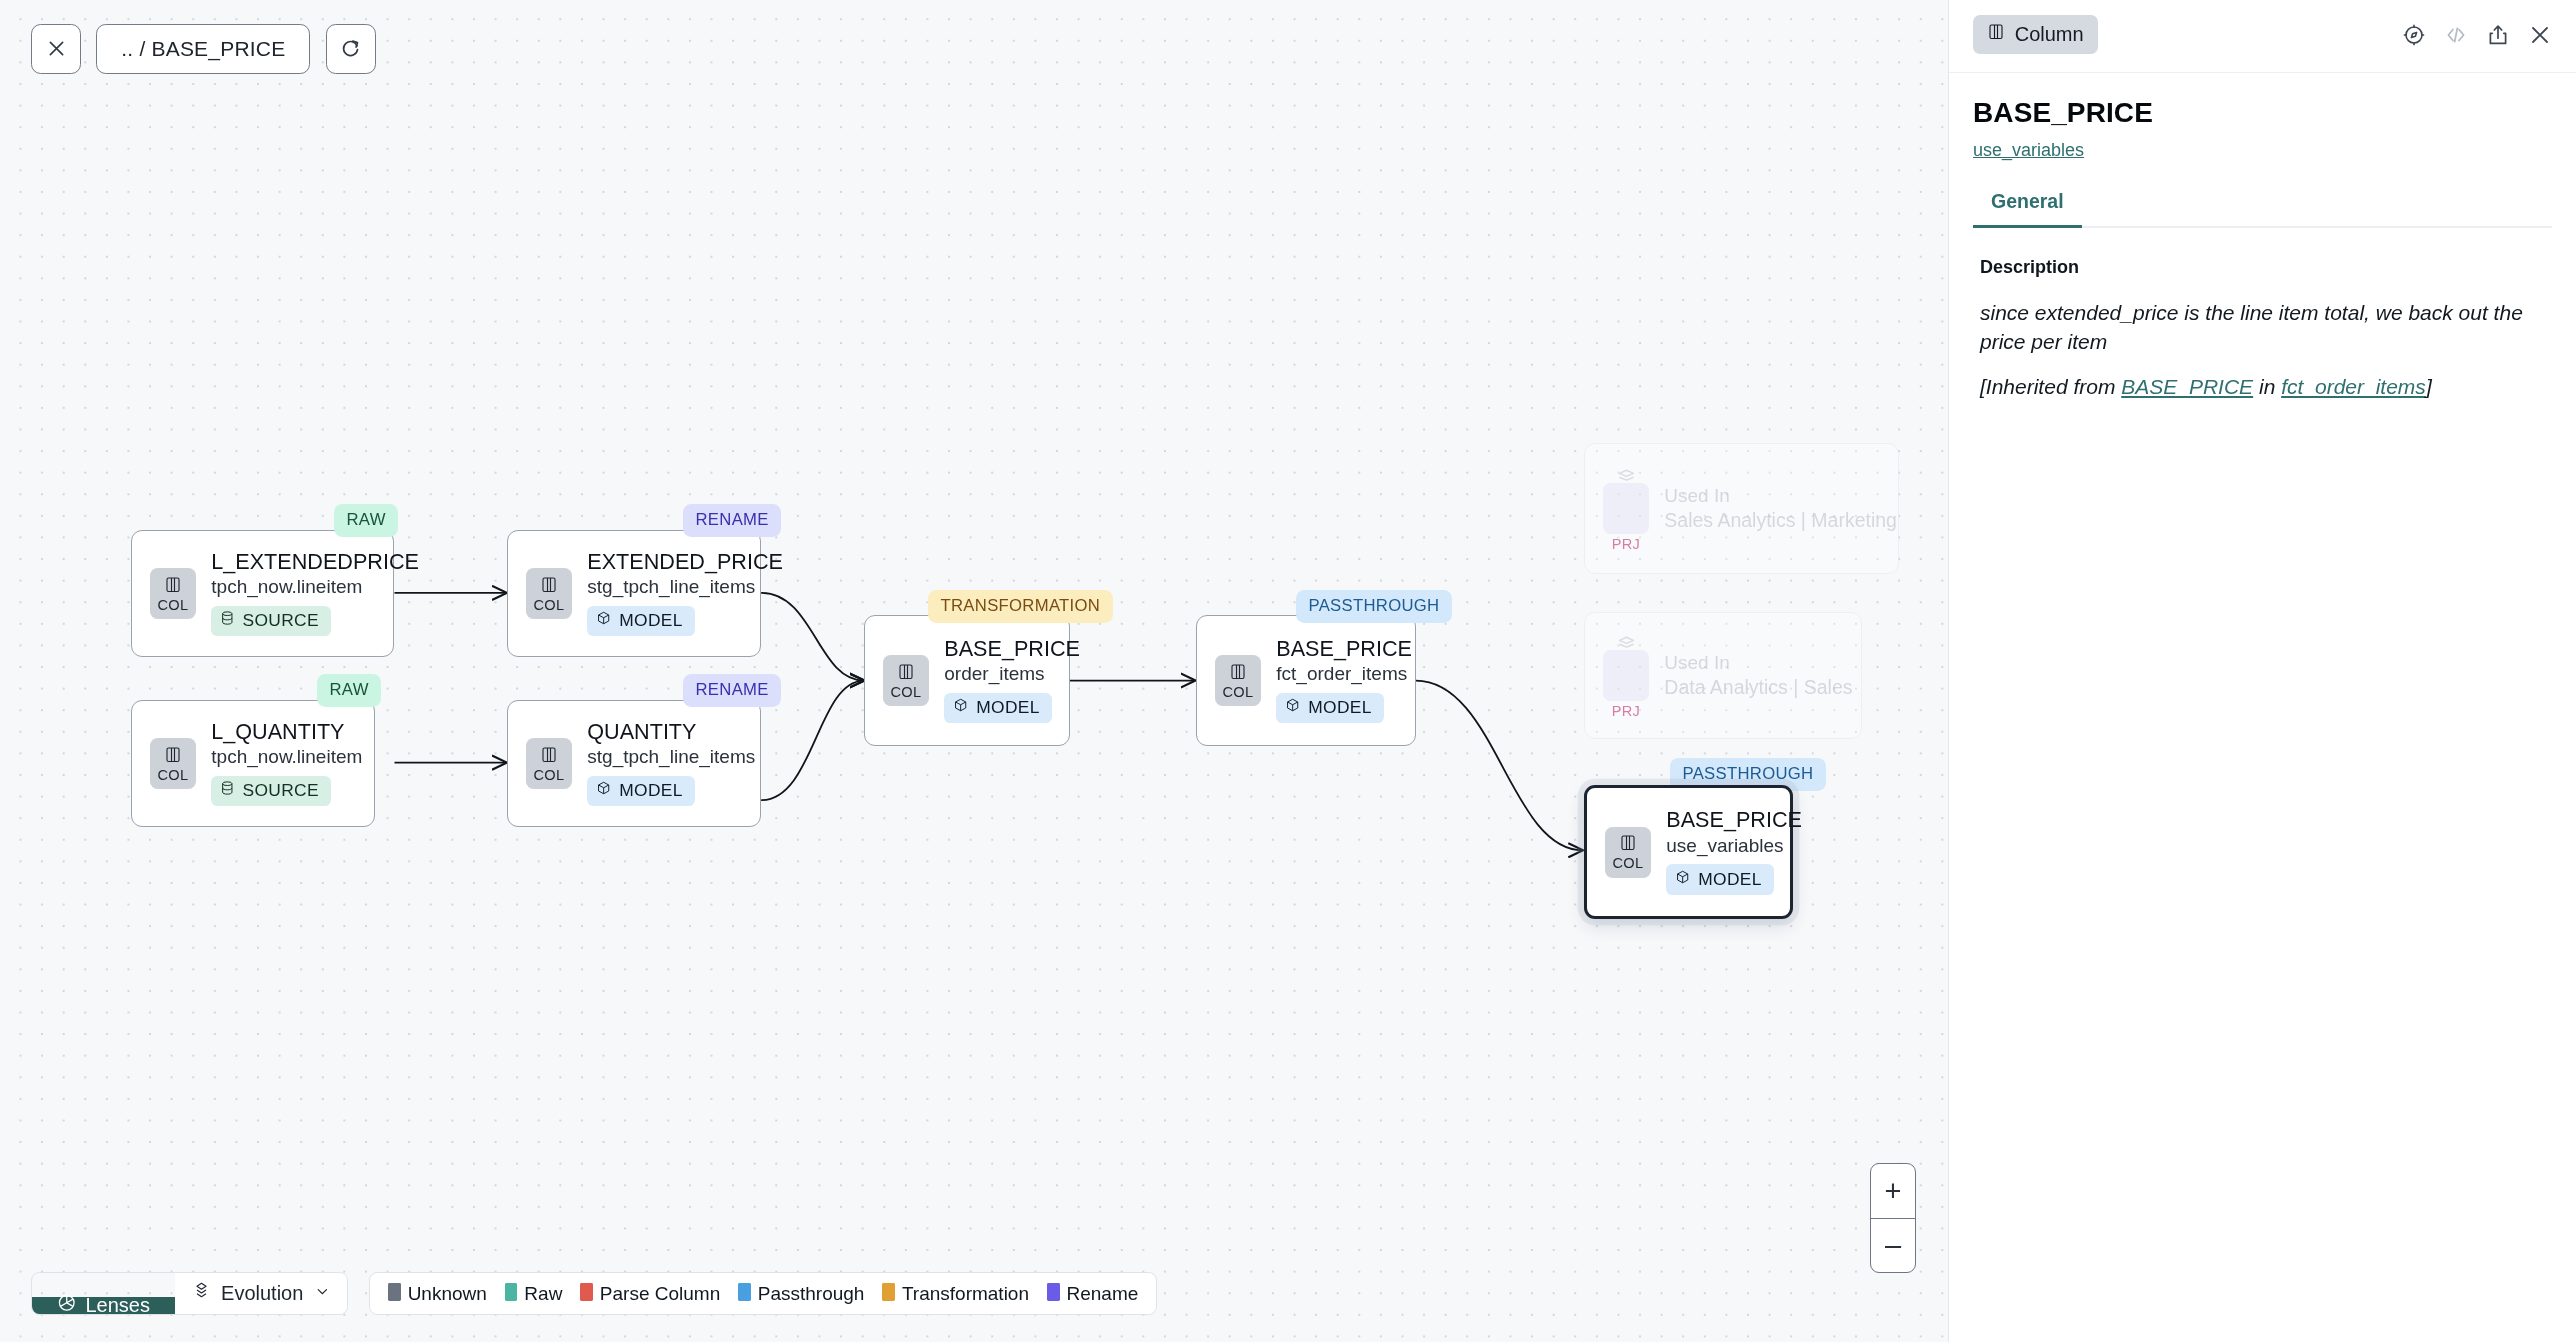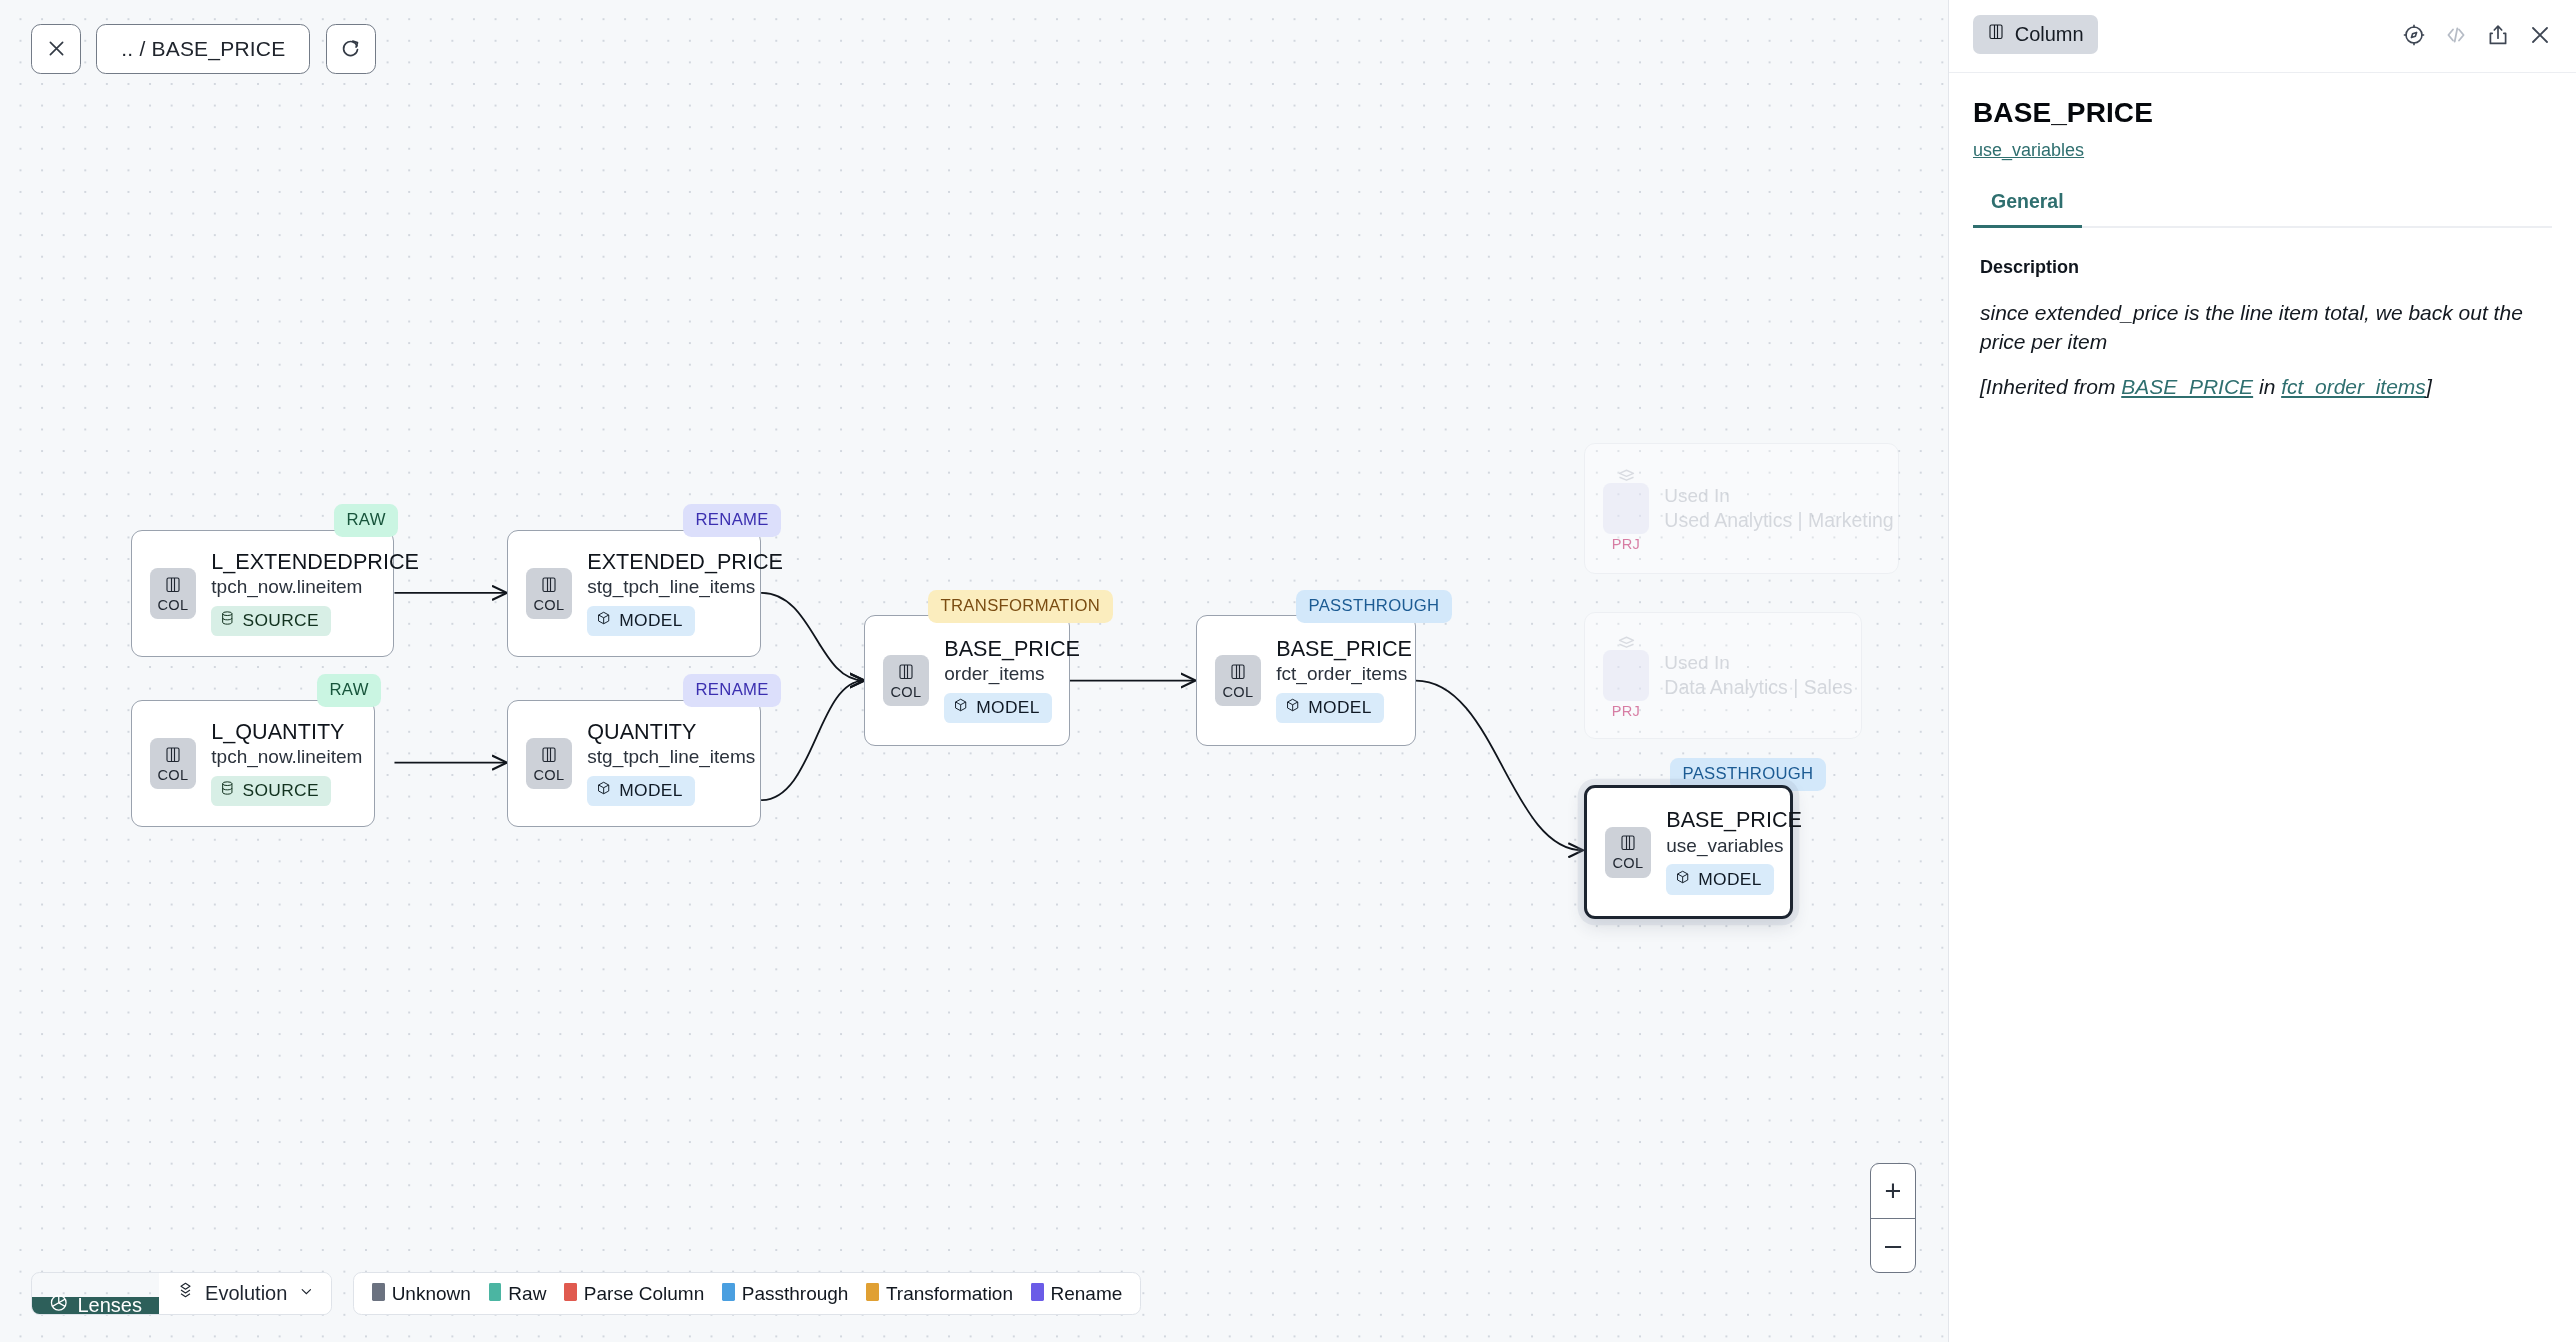--- a/index.html
+++ b/index.html
@@ -107,21 +107,21 @@
   .ghost .node-sub { font-size: 19.5px; }
 
   svg.edges { position: absolute; inset: 0; width: 1948px; height: 1343px; z-index: 5; pointer-events: none; }
 
   
   #bottom-bar { position: absolute; left: 31px; bottom: 28px; display: flex; align-items: center; gap: 21px; z-index: 40; }
   .seg-group { display: flex; border: 1.4px solid #dfe3e9; border-radius: 8.4px; overflow: hidden; height: 43px; }
   .seg-lenses {
     background: #2d5f5a; color: #ffffff;
     display: flex; align-items: center; gap: 9px;
-    padding: 0 17px; font-size: 20px; cursor: pointer; margin-top: 24px;
+    padding: 0 25px; font-size: 20px; cursor: pointer; margin-top: 24px;
   }
   .seg-evolution {
     background: #ffffff; color: #1e252f;
     display: flex; align-items: center; gap: 10.4px;
     padding: 0 16.7px; font-size: 20px; cursor: pointer;
   }
   #legend {
     display: flex; align-items: center; gap: 18px;
     background: #ffffff; border: 1.4px solid #dfe3e9; border-radius: 8.4px;
     height: 43px; padding: 0 18px;
@@ -227,21 +227,21 @@
         <span>
           <svg width="21" height="21" viewBox="0 0 24 24" fill="none" stroke="#c2c5ce" stroke-width="1.6" stroke-linejoin="round">
               <path d="M4 9.5 L12 6 L20 9.5 L12 13 Z"></path>
               <path d="M4 14 L12 17.4 L20 14"></path>
             </svg>
         </span>
         <span class="kind-lbl">PRJ</span>
       </div>
       <div class="node-body">
         <div class="node-title">Used In</div>
-        <div class="node-sub">Used Analytics | Marketing</div>
+        <div class="node-sub">Sales Analytics | Marketing</div>
       </div>
     </div>
 
     <div class="ghost" style="left:1584px; top:612px; width:278px; height:127px;">
       <div class="node-kind">
         <span>
           <svg width="21" height="21" viewBox="0 0 24 24" fill="none" stroke="#c2c5ce" stroke-width="1.6" stroke-linejoin="round">
               <path d="M4 9.5 L12 6 L20 9.5 L12 13 Z"></path>
               <path d="M4 14 L12 17.4 L20 14"></path>
             </svg>

